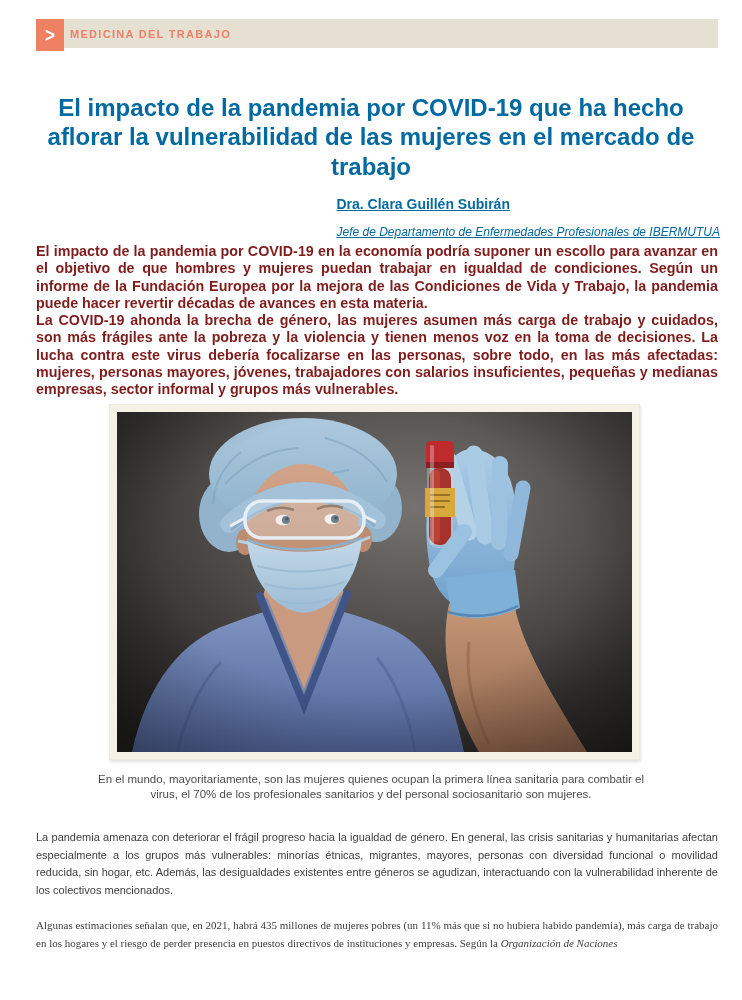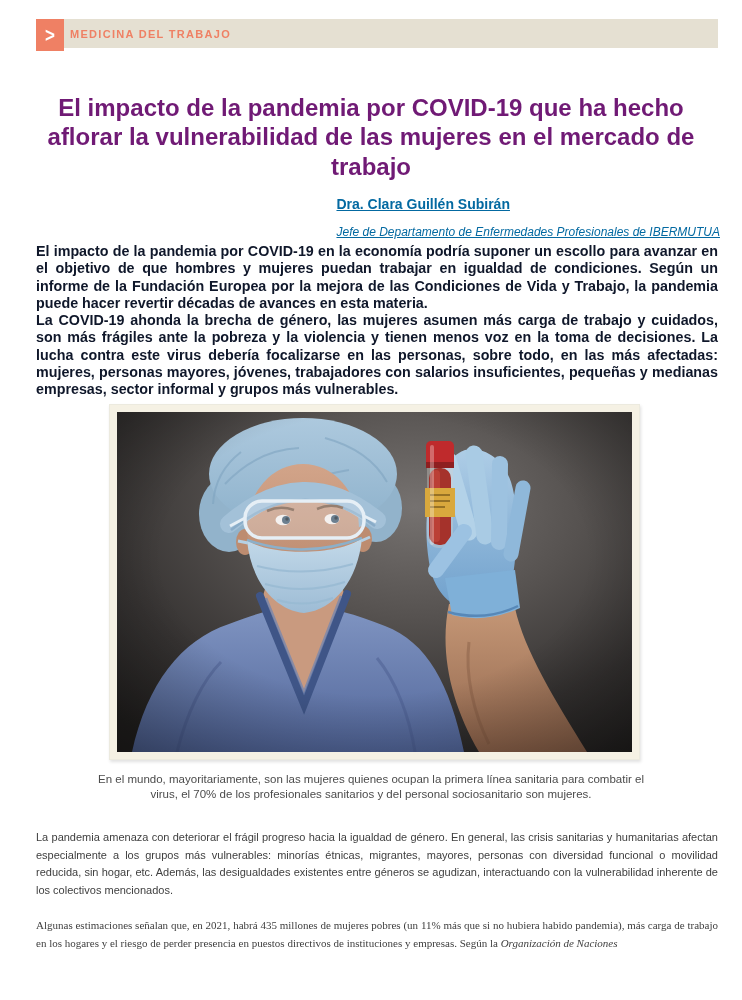--- a/index.html
+++ b/index.html
@@ -9,29 +9,29 @@
   
   .kicker-bar{position:absolute;left:36px;top:19px;width:682px;height:29px;background:#e5e0d2;}
   .kicker-box{position:absolute;left:36px;top:19px;width:28px;height:32px;background:#ef8064;z-index:2;
               display:flex;align-items:center;justify-content:center;}
   .kicker-arrow{color:#ffffff;font-weight:bold;font-size:17px;line-height:1;transform:scaleY(1.15);}
   .kicker-label{position:absolute;left:70px;top:19px;height:38px;line-height:30px;
                 color:#ef8064;font-size:11px;font-weight:bold;letter-spacing:1.3px;}
 
   
   .title{position:absolute;top:77px;left:41px;width:660px;text-align:center;
-         color:#701a75;font-size:24px;font-weight:bold;line-height:1.22;}
+         color:#0369a1;font-size:24px;font-weight:bold;line-height:1.22;}
 
   
   .byline{position:absolute;top:196px;right:22px;text-align:left;color:#0369a1;text-decoration:underline;}
   .byline-author{font-size:14px;font-weight:bold;line-height:1.2;}
   .byline-role{font-size:12px;font-style:italic;line-height:1.25;margin-top:12px;}
 
   
-  .lead{position:absolute;top:243px;left:36px;width:682px;color:#0f172a;
+  .lead{position:absolute;top:243px;left:36px;width:682px;color:#7f1d1d;
         font-size:14.3px;font-weight:bold;line-height:17.3px;text-align:justify;}
   .lead p{margin:0;}
 
   
   .figure{position:absolute;top:404px;left:109px;}
   .photo-frame{background:#f5f1e4;border:1px solid #eceadf;padding:7px;box-shadow:1px 2px 3px rgba(0,0,0,0.12);}
   .photo-frame svg{display:block;}
   .caption{position:absolute;top:772px;left:91px;width:560px;text-align:center;
            color:#4b4b4b;font-size:11.5px;line-height:1.34;}
 

